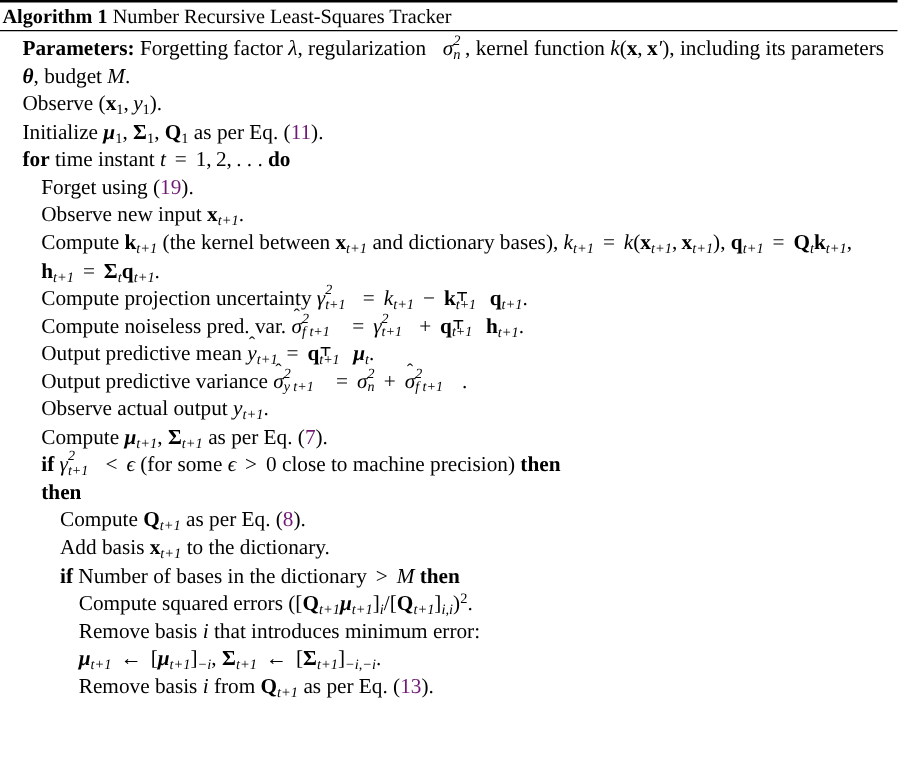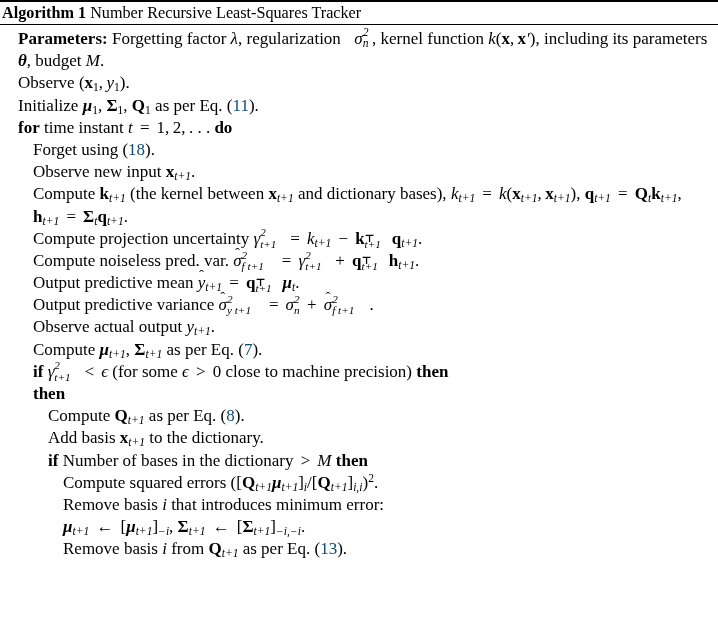--- a/index.html
+++ b/index.html
@@ -55,21 +55,21 @@
   .ind1 { padding-left: 33px; }
   .ind2 { padding-left: 48px; }
   .ind3 { padding-left: 63px; }
 
   .kw { font-weight: bold; }
   .it { font-style: italic; }
   
   .bm { font-weight: bold; font-style: normal; }
   
   .bgrk { font-weight: bold; font-style: italic; }
-  .eqref { color: #0c4a6e; }
+  .eqref { color: #701a75; }
   sub, sup {
     font-size: 68%;
     line-height: 0;
   }
   sub { vertical-align: -0.28em; }
   sup { vertical-align: 0.5em; }
   .sbsp { position: relative; display: inline-block; vertical-align: baseline; }
   .sbsp > .s-base { visibility: hidden; }
   .hat { position: relative; display: inline-block; }
   .hat > .hmark {
@@ -112,21 +112,21 @@
     <div class="line ind0">
       Initialize <span class="bgrk">μ</span><sub>1</sub>, <span class="bm">Σ</span><sub>1</sub>, <span class="bm">Q</span><sub>1</sub> as per Eq. (<span class="eqref">11</span>).
     </div>
 
 
     <div class="line ind0">
       <span class="kw">for</span> time instant <span class="it">t</span> <span class="op">=</span> 1, 2, . . . <span class="kw">do</span>
     </div>
 
     <div class="line ind1">
-      Forget using (<span class="eqref">18</span>).
+      Forget using (<span class="eqref">19</span>).
     </div>
 
     <div class="line ind1">
       Observe new input <span class="bm">x</span><sub class="it">t+1</sub>.
     </div>
 
     <div class="line ind1 wide-line">
       Compute <span class="bm">k</span><sub class="it">t+1</sub> (the kernel between <span class="bm">x</span><sub class="it">t+1</sub> and dictionary bases), <span class="it">k</span><sub class="it">t+1</sub> <span class="op">=</span> <span class="it">k</span>(<span class="bm">x</span><sub class="it">t+1</sub>, <span class="bm">x</span><sub class="it">t+1</sub>), <span class="bm">q</span><sub class="it">t+1</sub> <span class="op">=</span> <span class="bm">Q</span><sub class="it">t</sub><span class="bm">k</span><sub class="it">t+1</sub>,
     </div>
 

